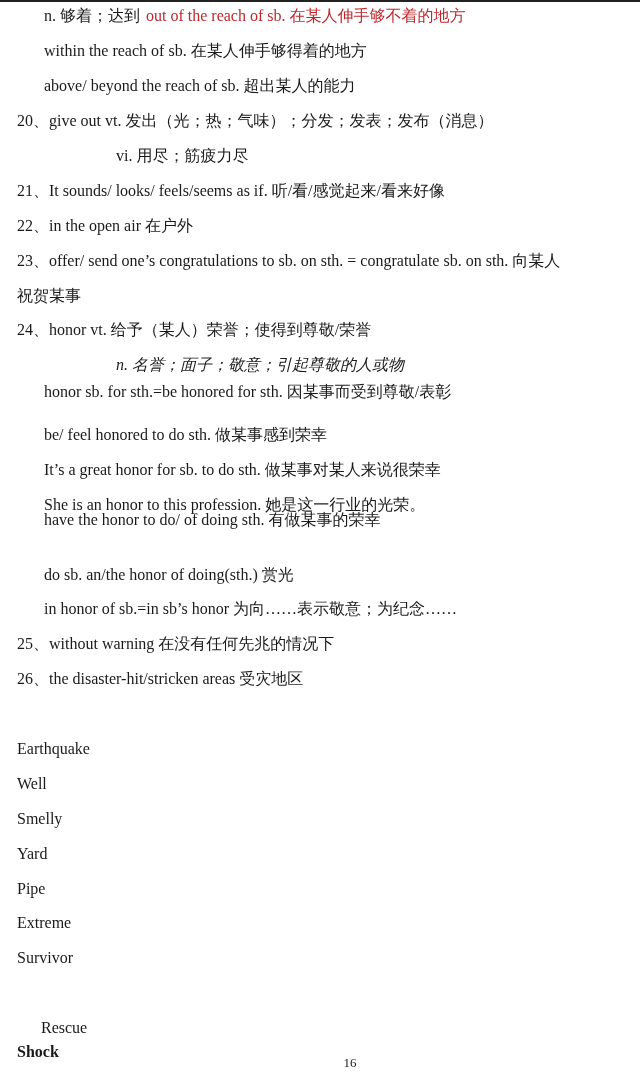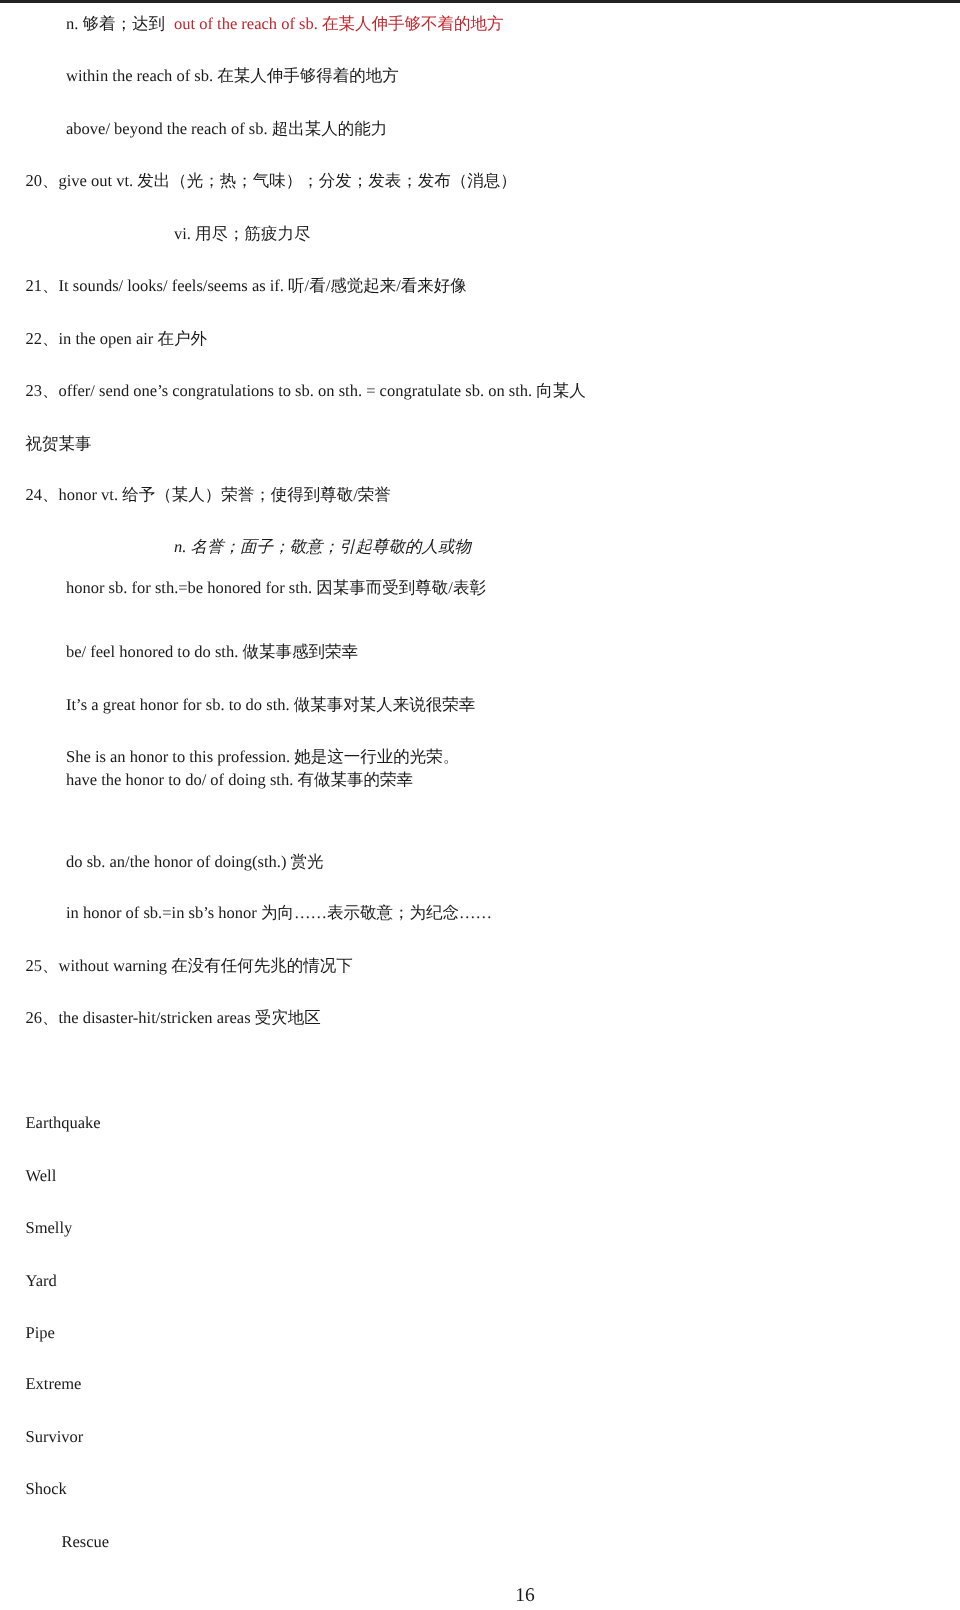--- a/index.html
+++ b/index.html
@@ -19,21 +19,21 @@
       position: absolute;
       left: 0;
       top: 0;
       width: 640px;
       height: 2px;
       background: #222222;
     }
     .line {
       position: absolute;
       white-space: nowrap;
-      font-size: 11px;
+      font-size: 16px;
       line-height: 20px;
     }
     .red { color: #c0272d; }
     .gap { display: inline-block; width: 6px; }
     .page-number {
       position: absolute;
       top: 1055px;
       left: 0;
       width: 640px;
       text-align: center;
@@ -74,18 +74,18 @@
   <div class="line" style="left:17px; top:669px;">26、the disaster-hit/stricken areas  受灾地区</div>
 
   <div>
     <div class="line" style="left:17px; top:739px;">Earthquake</div>
     <div class="line" style="left:17px; top:774px;">Well</div>
     <div class="line" style="left:17px; top:809px;">Smelly</div>
     <div class="line" style="left:17px; top:844px;">Yard</div>
     <div class="line" style="left:17px; top:879px;">Pipe</div>
     <div class="line" style="left:17px; top:913px;">Extreme</div>
     <div class="line" style="left:17px; top:948px;">Survivor</div>
-    <div class="line" style="left:17px; top:983px;">Shock</div>
+    <div class="line" style="left:17px; top:1042px;font-weight:bold;">Shock</div>
     <div class="line" style="left:17px; top:1018px;margin-left:24px;">Rescue</div>
   </div>
 
   <div class="page-number">16</div>
 </div>
 
 </body></html>

